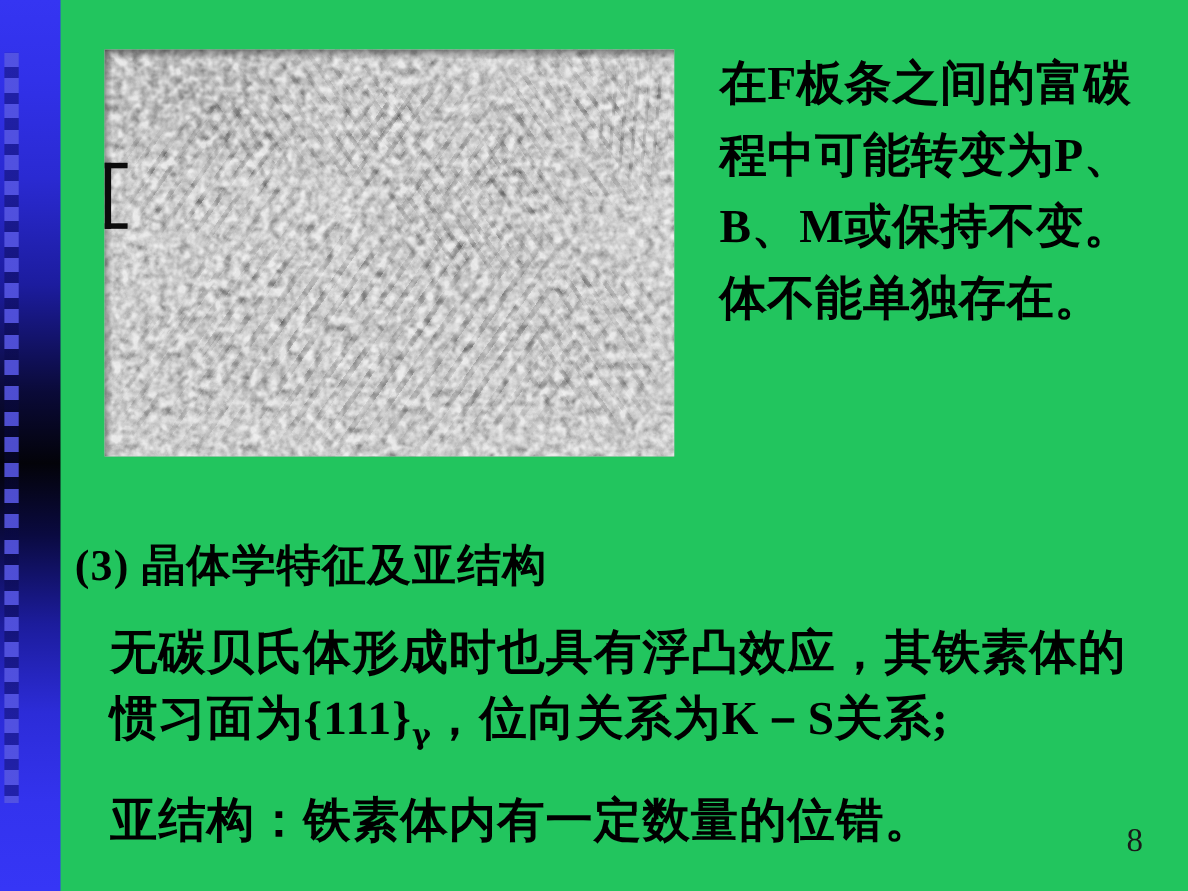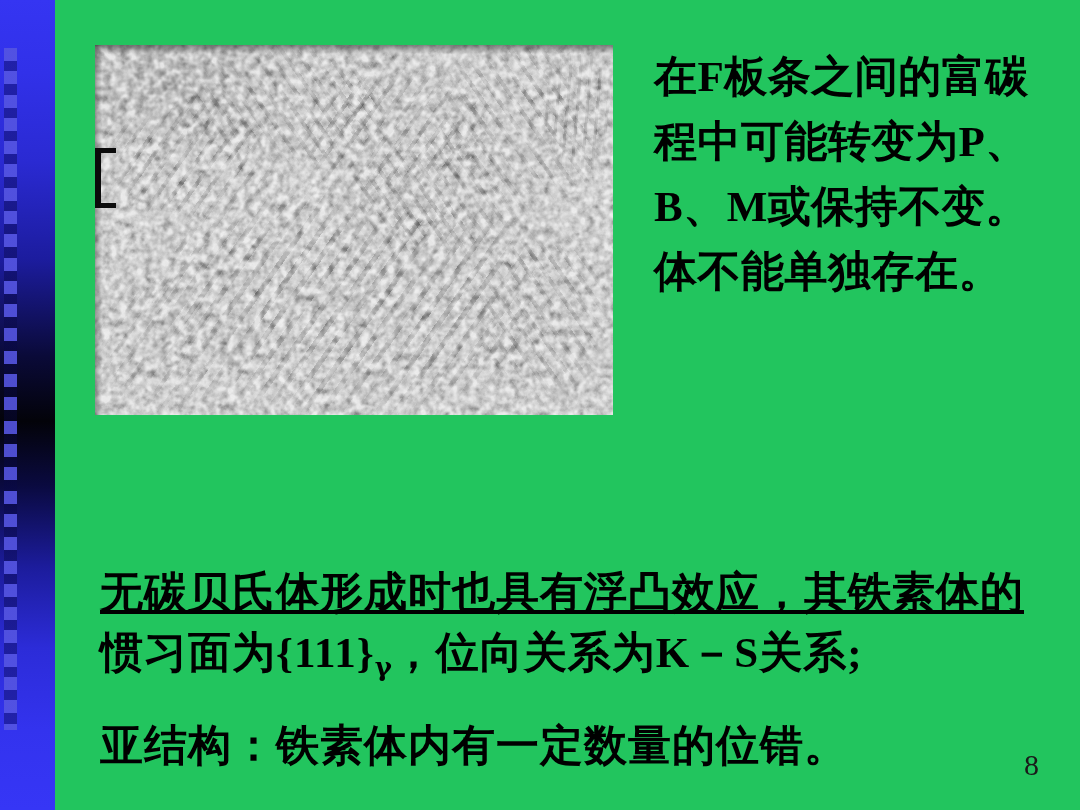--- a/index.html
+++ b/index.html
@@ -99,21 +99,21 @@
   .heading {
     position: absolute; left: 68px; top: 486px;
     font-size: 40px; font-weight: 700; color: #000;
     letter-spacing: 1px; white-space: nowrap;
   }
   .bodyline {
     position: absolute; left: 100px;
     font-size: 43px; font-weight: 700; color: #000;
     letter-spacing: 1px; white-space: nowrap;
   }
-  .bl1 { top: 564px; text-decoration: underline; }
+  .bl1 { top: 564px; }
   .bl2 { top: 624px; }
   .bl3 { top: 701px; margin-top: 16px; }
   .sub {
     font-size: 26px; vertical-align: -9px; letter-spacing: 0;
     font-family: "DejaVu Serif", "Liberation Serif", serif;
   }
   .pagenum {
     position: absolute; left: 1024px; top: 748px;
     font-size: 30px; font-weight: 400; color: #1a1a1a;
   }
@@ -162,20 +162,21 @@
     <div class="bracket"></div>
   </div>
 
   <div class="caption">
     <div>在F板条之间的富碳</div>
     <div>程中可能转变为P、</div>
     <div>B、M或保持不变。</div>
     <div>体不能单独存在。</div>
   </div>
 
+  <div class="heading">(3) 晶体学特征及亚结构</div>
 
   <div class="bodyline bl1">无碳贝氏体形成时也具有浮凸效应，其铁素体的</div>
   <div class="bodyline bl2"><span>惯习面为{111}</span><span class="sub">γ</span><span>，位向关系为K－S关系;</span></div>
   <div class="bodyline bl3">亚结构：铁素体内有一定数量的位错。</div>
 
   <div class="pagenum">8</div>
 
 </div>
 
 </body></html>

